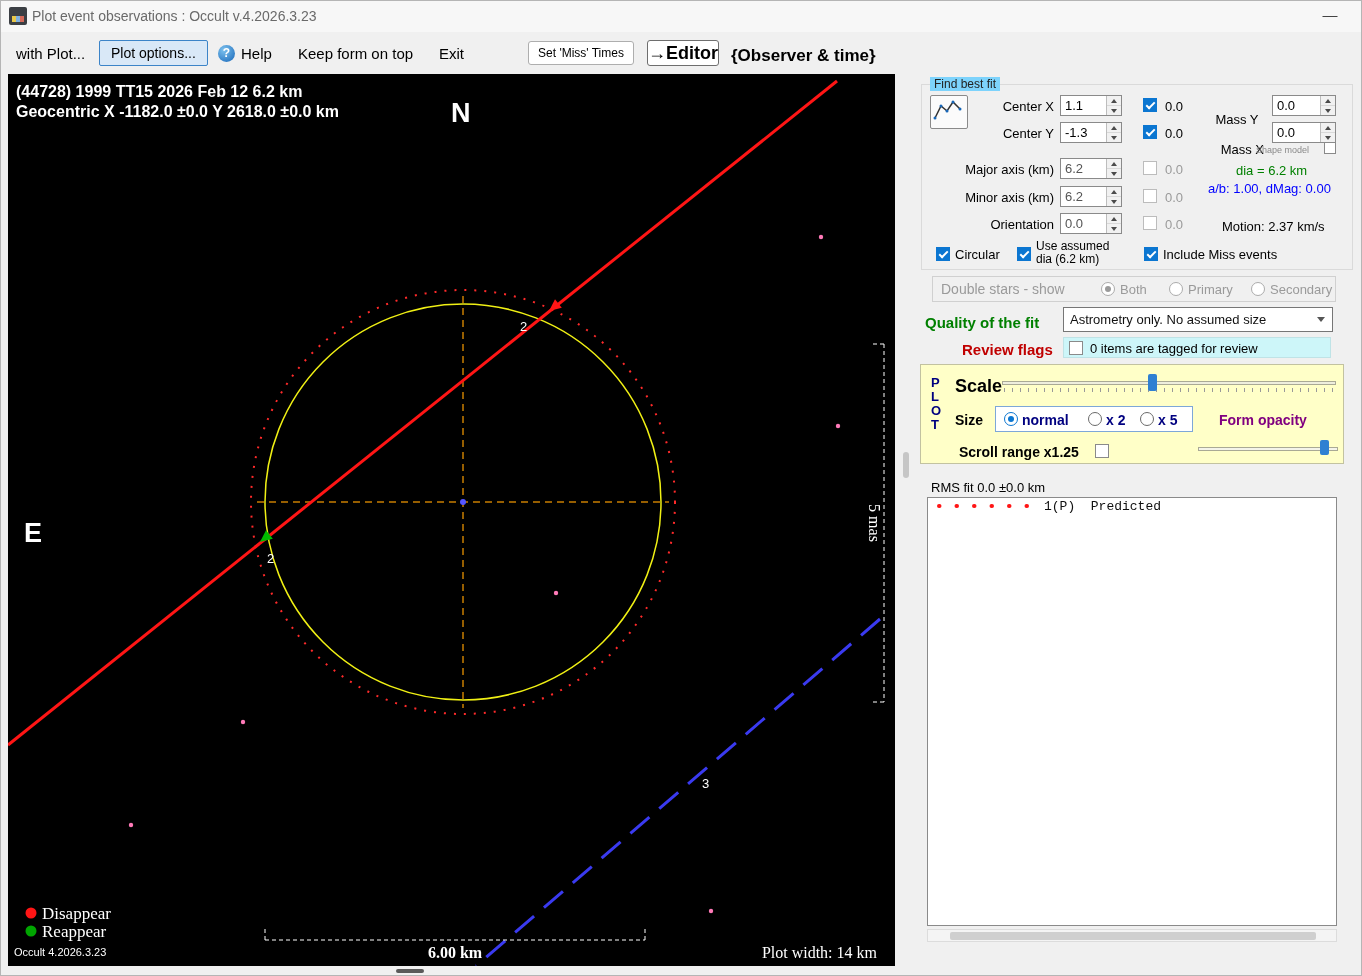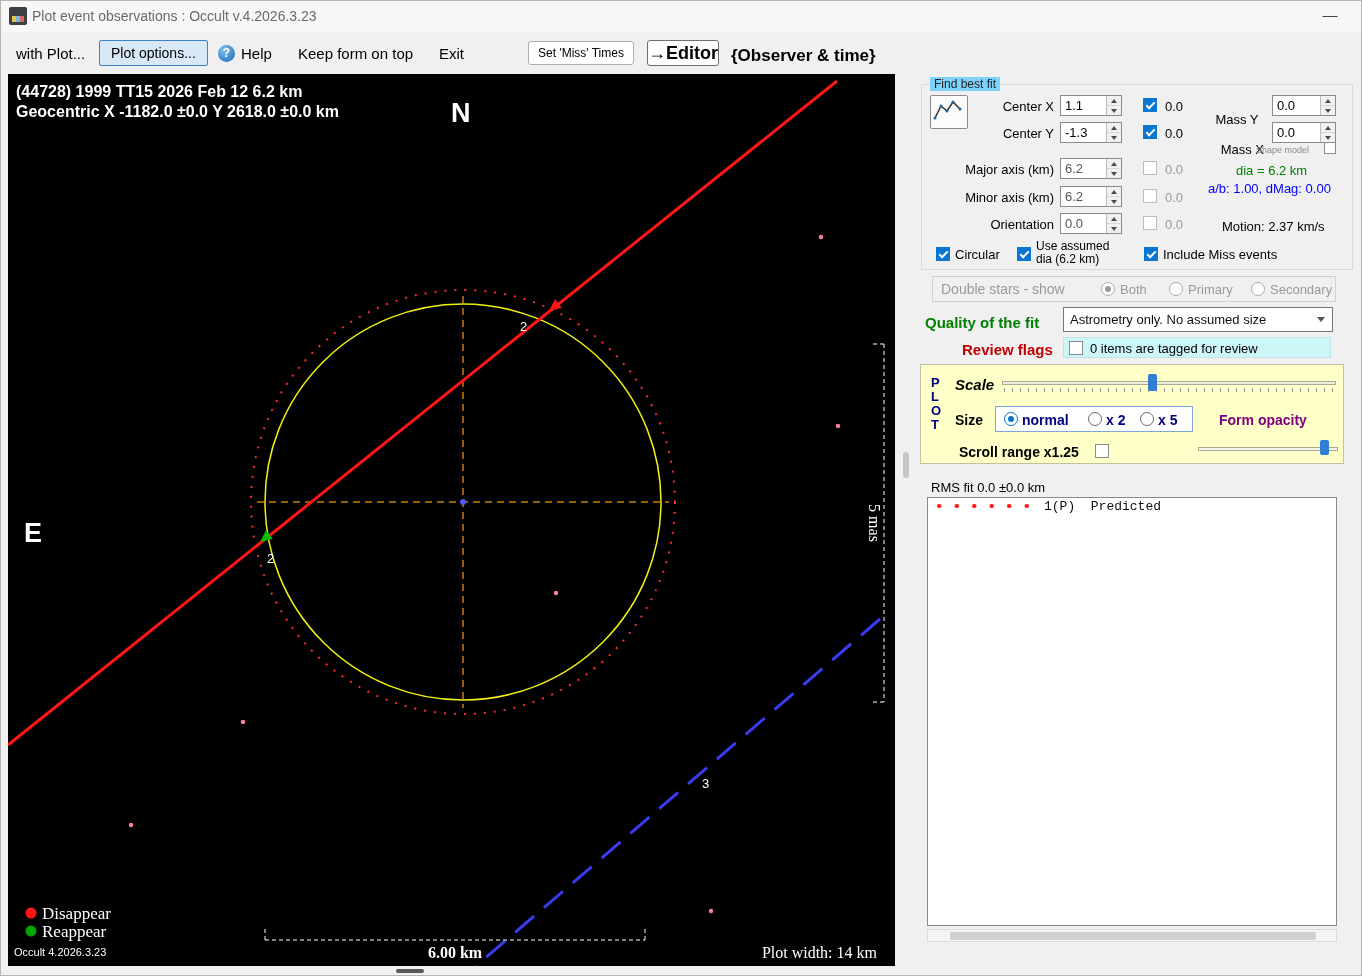--- a/index.html
+++ b/index.html
@@ -298,21 +298,21 @@
       <div class="cb" style="left:5px;top:3px;"></div>
       <div class="lbl" style="left:26px;top:3px;">0 items are tagged for review</div>
     </div>
 
     <div class="plotpanel" style="left:3px;top:288px;width:424px;height:100px;">
       <div class="lbl navy" style="left:10px;top:10px;">P</div>
       <div class="lbl navy" style="left:10px;top:24px;">L</div>
       <div class="lbl navy" style="left:10px;top:38px;">O</div>
       <div class="lbl navy" style="left:10px;top:52px;">T</div>
 
-      <div class="lbl" style="left:34px;top:11px;font-size:15px;font-weight:600;font-style:italic;">Scale</div>
+      <div class="lbl" style="left:34px;top:11px;font-size:18px;font-weight:600;">Scale</div>
       <div class="abs" style="left:81px;top:8px;width:334px;height:22px;">
         <div class="slider-track" style="left:0;top:8px;width:334px;"></div>
         <div class="ticks" style="left:2px;top:15px;width:330px;"></div>
         <div class="thumb" style="left:146px;top:1px;"></div>
       </div>
 
       <div class="lbl" style="left:34px;top:47px;font-size:14px;font-weight:600;">Size</div>
       <div class="abs" style="left:74px;top:41px;width:198px;height:26px;background:#fff;border:1px solid #7da7d8;box-sizing:border-box;">
         <div class="radio sel" style="left:8px;top:5px;"></div>
         <div class="lbl navy" style="left:26px;top:5px;font-size:14px;">normal</div>

